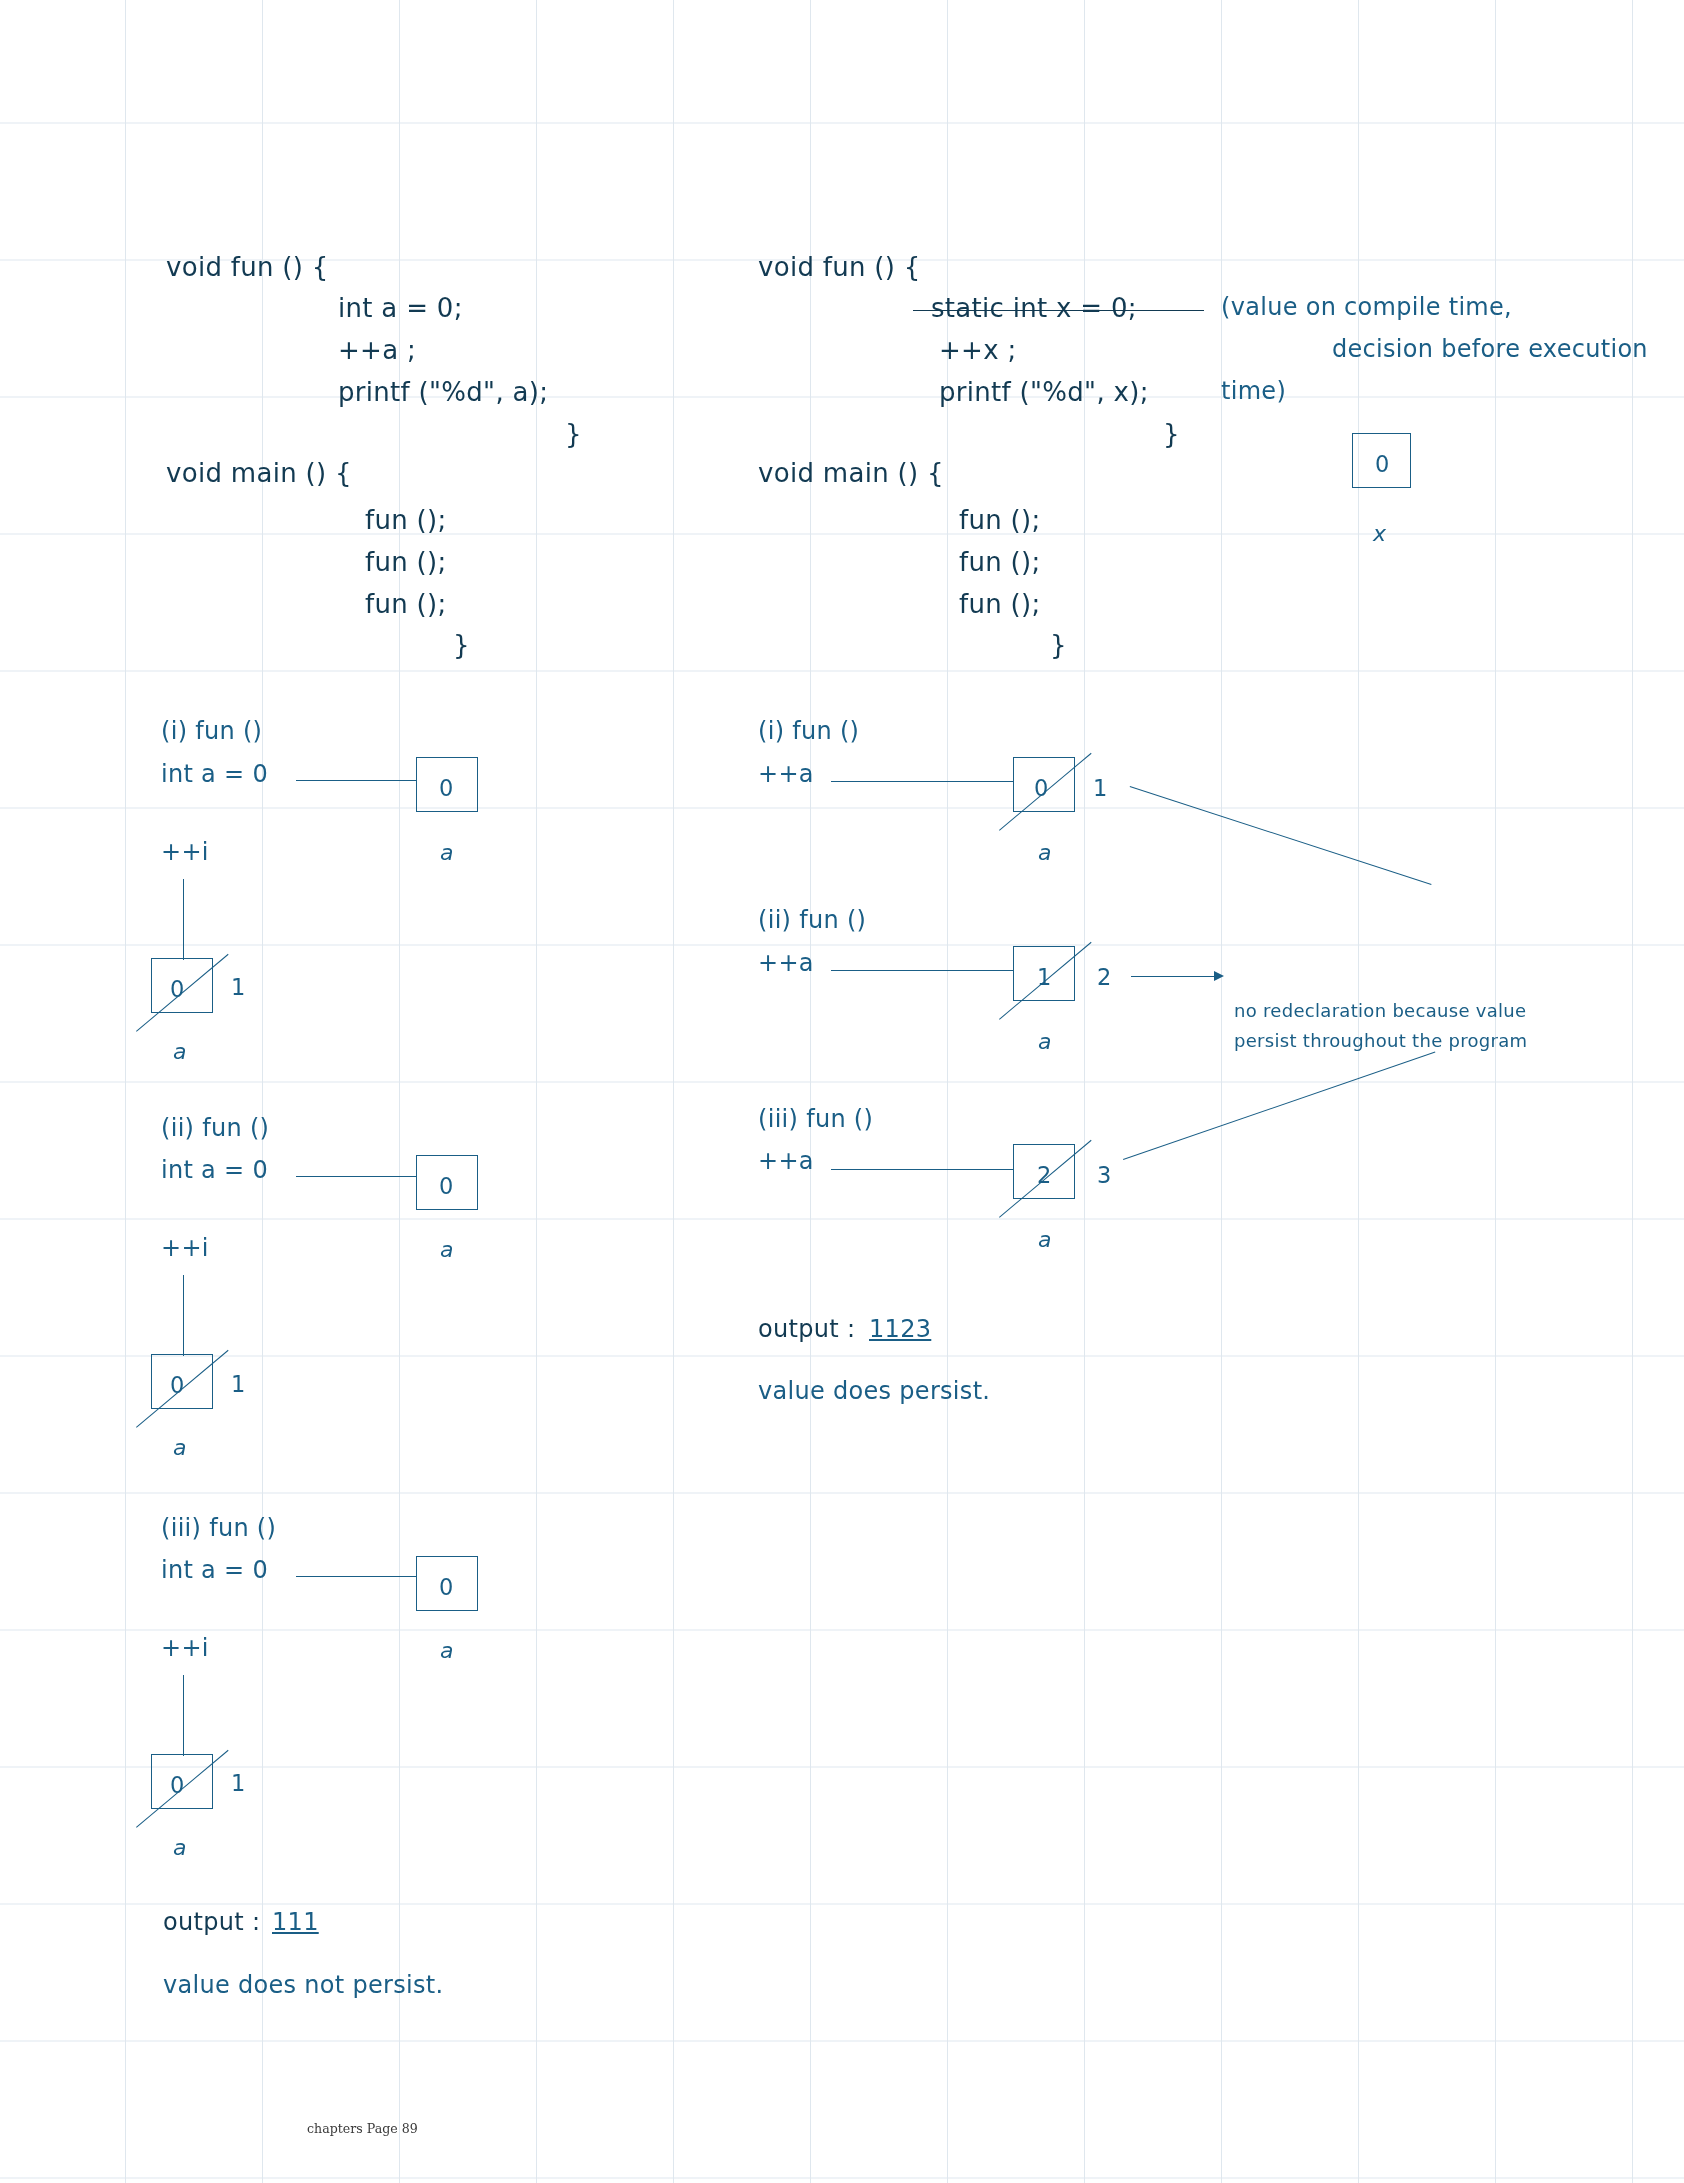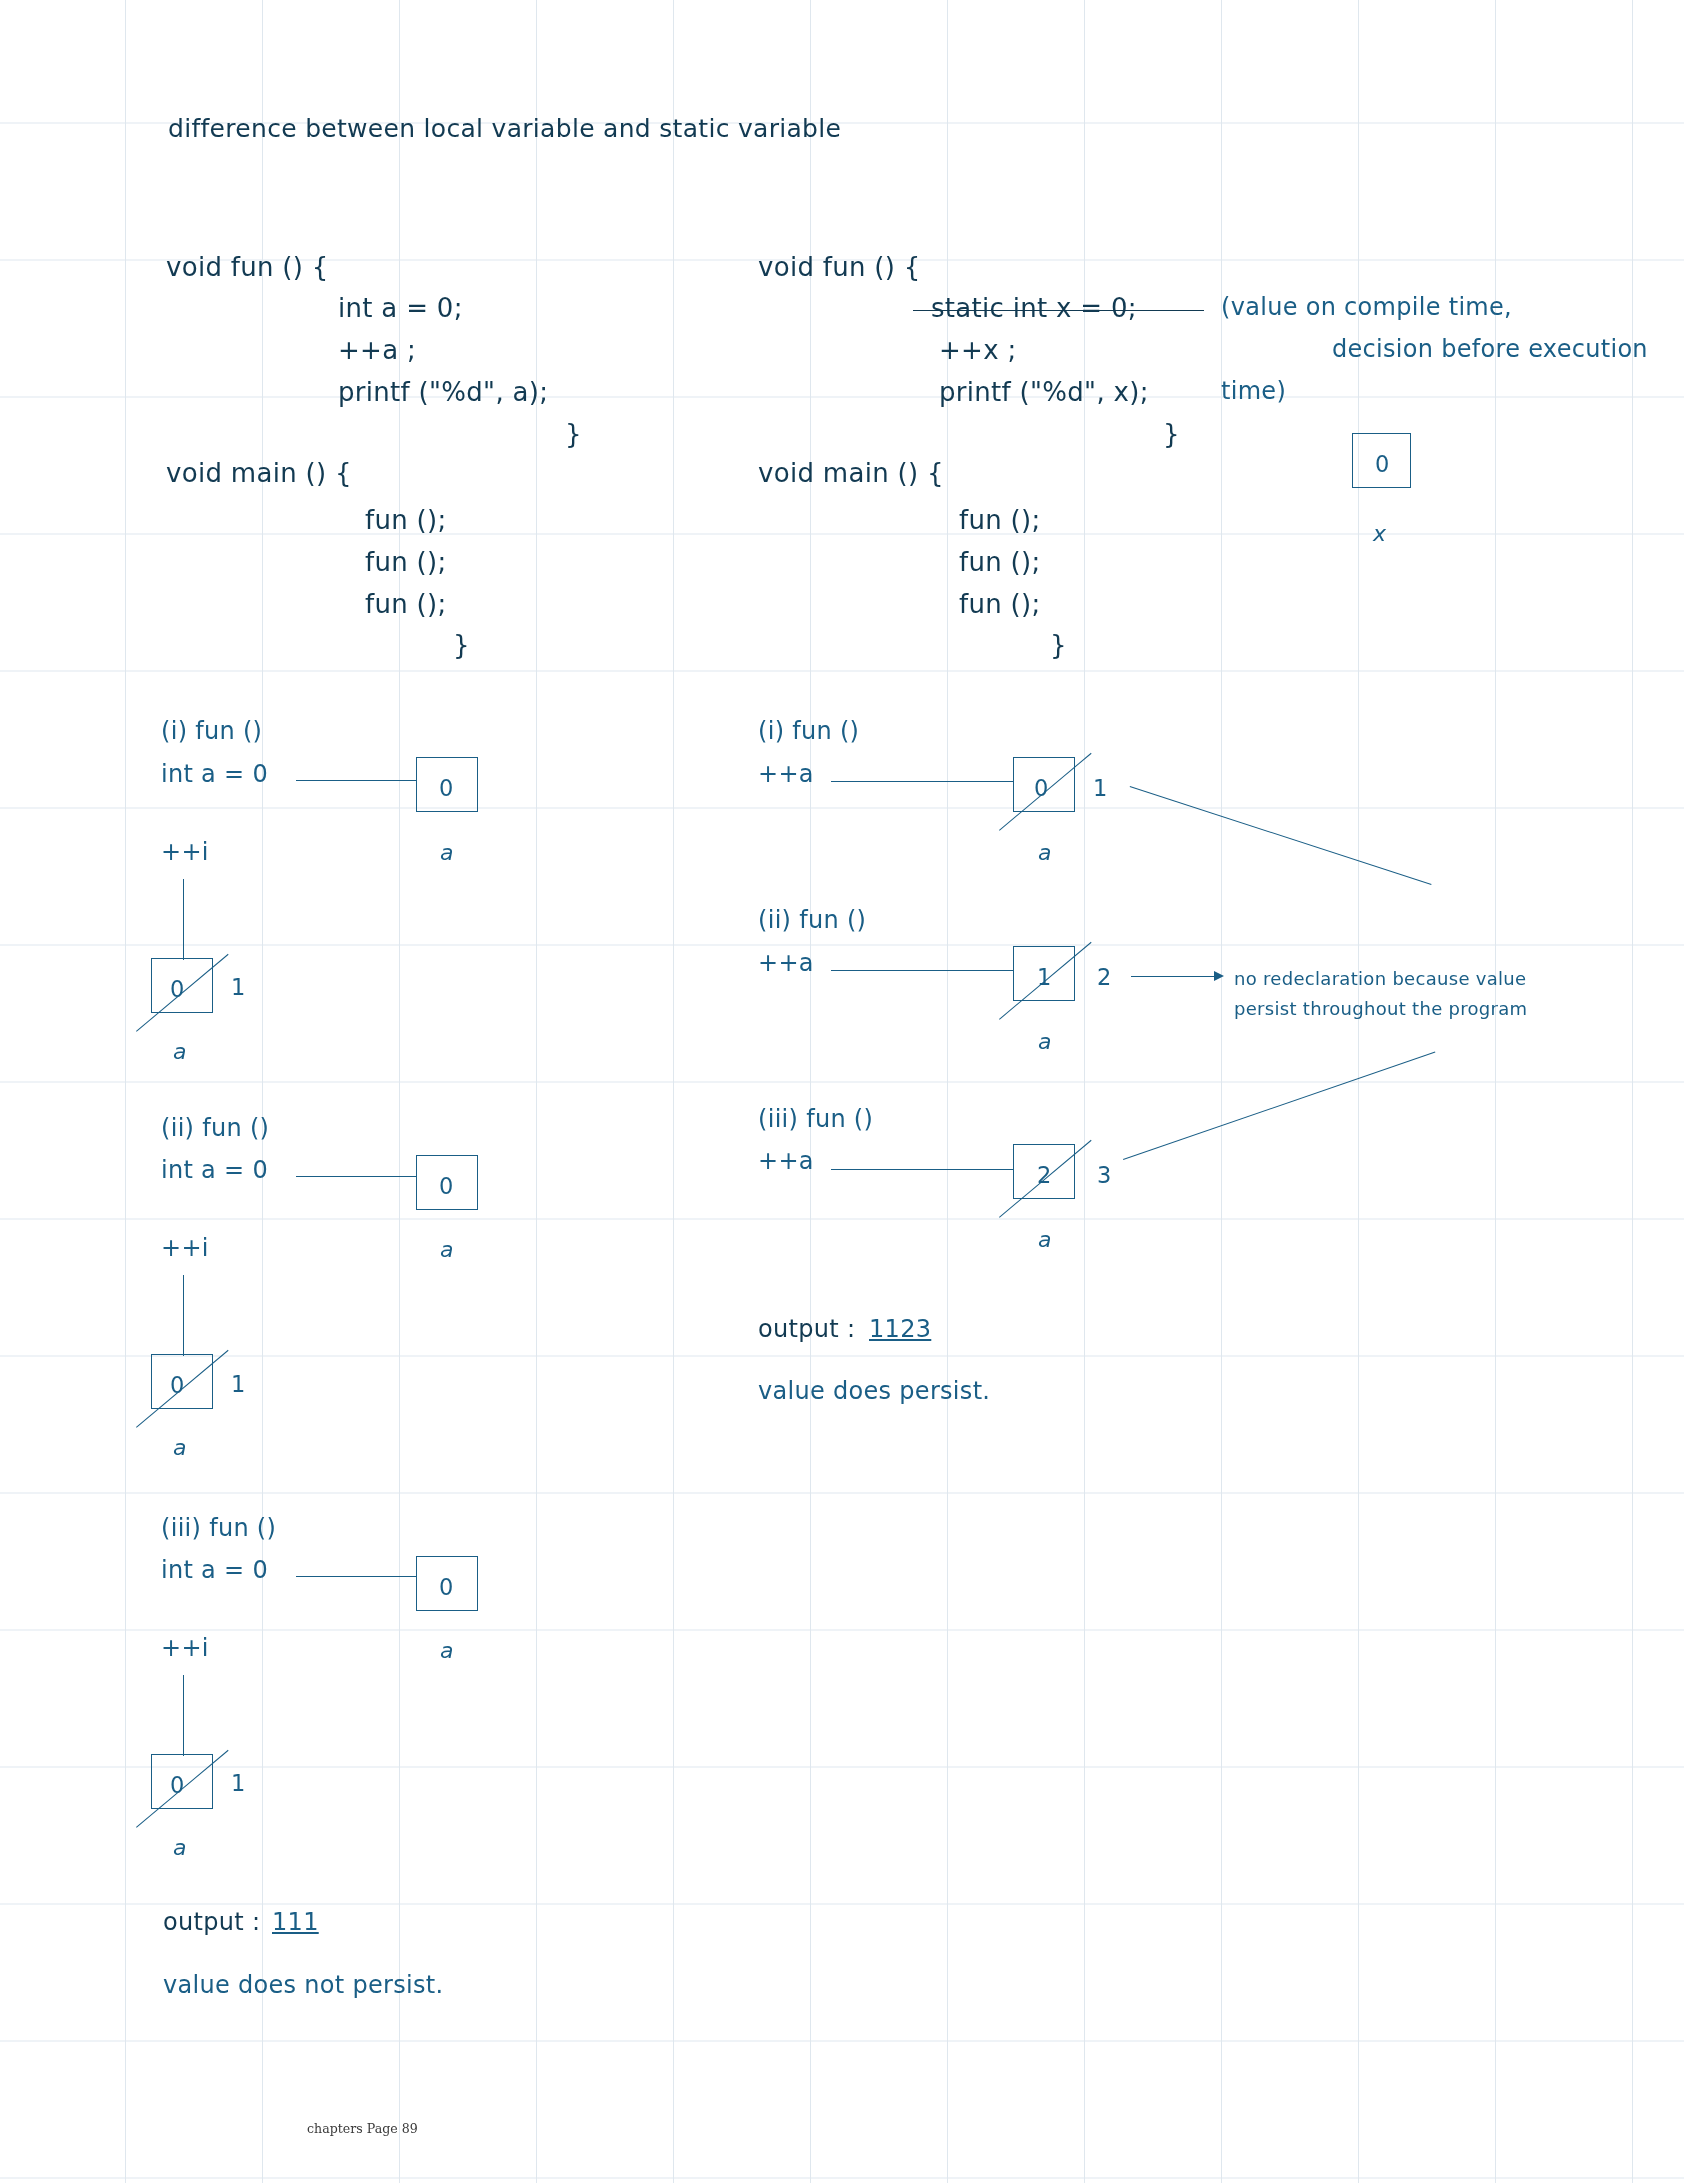--- a/index.html
+++ b/index.html
@@ -39,20 +39,21 @@
     font-size: 26px;
   }
   .label {
     font-size: 24px;
   }
   .note {
     font-size: 24px;
   }
   .small-note {
     font-size: 18px;
+    margin-top: 32px;
   }
   .boxnum {
     font-size: 22.5px;
   }
   .footer {
     position: absolute;
     font-size: 12.6px;
     color: #3a3a3a;
     font-family: "DejaVu Serif", serif;
   }
@@ -91,21 +92,20 @@
     border-top: 5.3px solid transparent;
     border-bottom: 5.3px solid transparent;
     border-left: 10.6px solid #1a5e86;
   }
 </style>
 </head>
 <body>
 
 <div id="page">
 
-  <div class="ink title dark" style="left:168px; top:114px;">difference between local variable and static variable</div>
 
   <div class="ink code dark" style="left:166px; top:252px;">void fun () {</div>
   <div class="ink code dark" style="left:338px; top:293px;text-align:right;">int a = 0;</div>
   <div class="ink code dark" style="left:338px; top:335px;">++a ;</div>
   <div class="ink code dark" style="left:338px; top:377px;">printf ("%d", a);</div>
   <div class="ink code dark" style="left:565px; top:419px;">}</div>
   <div class="ink code dark" style="left:166px; top:458px;">void main () {</div>
   <div class="ink code dark" style="left:365px; top:505px;">fun ();</div>
   <div class="ink code dark" style="left:365px; top:547px;">fun ();</div>
   <div class="ink code dark" style="left:365px; top:589px;">fun ();</div>

